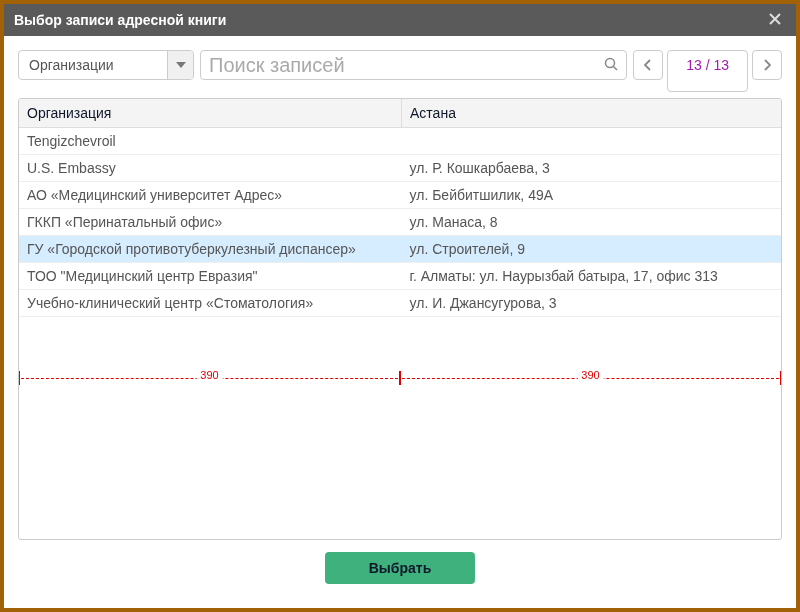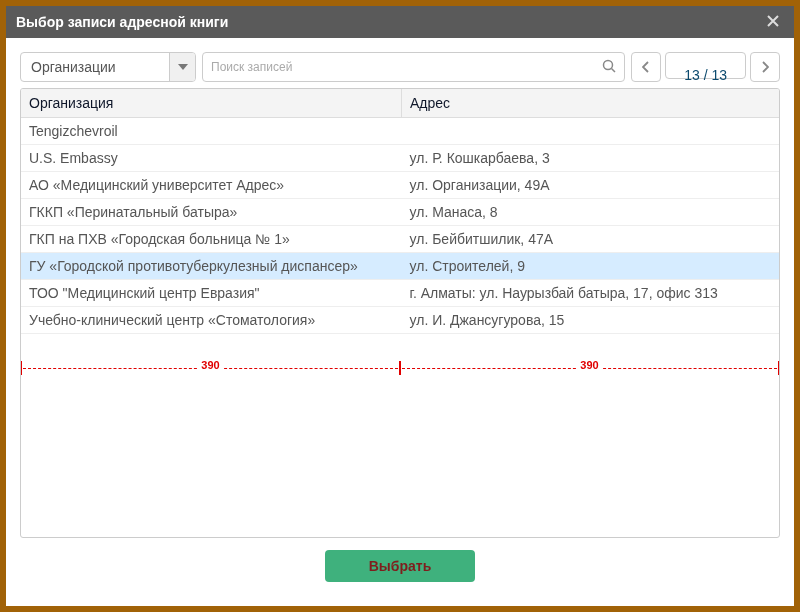--- a/index.html
+++ b/index.html
@@ -8,21 +8,21 @@
     background: #fff;
     width: 800px;
     height: 612px;
     overflow: hidden;
     font-size: 14px;
     color: #555;
   }
   .dialog {
     width: 800px;
     height: 612px;
-    border: 6px solid #a16207;
+    border: 4px solid #a16207;
     display: flex;
     flex-direction: column;
   }
   .titlebar {
     background: #5a5a5a;
     color: #fff;
     height: 32px;
     display: flex;
     align-items: center;
     padding: 0 10px;
@@ -79,21 +79,21 @@
     border-radius: 4px;
     height: 30px;
     align-items: center;
     padding: 0 8px;
     background: #fff;
   }
   .search-wrap input {
     flex: 1;
     border: none;
     outline: none;
-    font-size: 12px;
+    font-size: 20px;
     color: #555;
     background: transparent;
   }
   .search-wrap input::placeholder { color: #aaa; }
   .search-wrap .mag {
     color: #888;
     font-size: 14px;
   }
   .pager {
     display: flex;
@@ -105,26 +105,26 @@
     border: 1px solid #ccc;
     border-radius: 4px;
     display: flex;
     align-items: center;
     justify-content: center;
     color: #888;
     cursor: pointer;
     background: #fff;
   }
   .pg-text {
-    height: 27px;
-    border: 1px solid #ccc;
-    border-radius: 4px;
-    padding: 8px 18px;
+    height: 42px;
+    border: 1px solid #ccc;
+    border-radius: 4px;
+    padding: 0 18px;
     line-height: 28px;
-    color: #0c4a6e;
+    color: #a21caf;
     background: #fff;
   }
   .table-wrap {
     flex: 1;
     border: 1px solid #ccc;
     border-radius: 3px;
     overflow: hidden;
     display: flex;
     flex-direction: column;
     position: relative;
@@ -186,37 +186,36 @@
   .ruler-half.right { left: 50%; width: 50%; }
   .ruler-half .lbl {
     position: absolute;
     top: -2px;
     left: 50%;
     transform: translateX(-50%);
     background: #fff;
     color: #e00000;
     font-size: 11px;
     padding: 0 4px;
-    font-weight: bold;
   }
   .ruler-line {
     position: absolute;
     top: 7px;
     left: 1px;
     right: 1px;
     border-top: 1px dashed #e00000;
   }
   .footer {
     padding: 12px 0 14px 0;
     display: flex;
     justify-content: center;
   }
   .primary-btn {
     background: #3fb17d;
-    color: #7f1d1d;
+    color: #0f172a;
     border: none;
     border-radius: 4px;
     height: 32px;
     padding: 0 28px;
     font-weight: bold;
     font-size: 14px;
     cursor: pointer;
     min-width: 150px;
   }
 </style>
@@ -269,55 +268,51 @@
 
     <div class="table-wrap">
       <table>
         <colgroup>
             <col style="width:50.2%">
             <col style="width:49.8%">
           </colgroup>
         <thead>
           <tr>
             <th>Организация</th>
-            <th>Адрес</th>
+            <th>Астана</th>
           </tr>
         </thead>
         <tbody id="tbody">
             <tr>
               <td>Tengizchevroil</td>
               <td></td>
             </tr>
             <tr>
               <td>U.S. Embassy</td>
               <td>ул. Р. Кошкарбаева, 3</td>
             </tr>
             <tr>
               <td>АО «Медицинский университет Адрес»</td>
-              <td>ул. Организации, 49А</td>
-            </tr>
-            <tr>
-              <td>ГККП «Перинатальный батыра»</td>
+              <td>ул. Бейбитшилик, 49А</td>
+            </tr>
+            <tr>
+              <td>ГККП «Перинатальный офис»</td>
               <td>ул. Манаса, 8</td>
-            </tr>
-            <tr>
-              <td>ГКП на ПХВ «Городская больница № 1»</td>
-              <td>ул. Бейбитшилик, 47А</td>
             </tr>
             <tr class="selected">
               <td>ГУ «Городской противотуберкулезный диспансер»</td>
               <td>ул. Строителей, 9</td>
             </tr>
             <tr>
               <td>ТОО "Медицинский центр Евразия"</td>
               <td>г. Алматы: ул. Наурызбай батыра, 17, офис 313</td>
             </tr>
             <tr>
               <td>Учебно-клинический центр «Стоматология»</td>
-              <td>ул. И. Джансугурова, 15</td>
+              <td>ул. И. Джансугурова, 3</td>
             </tr>
           </tbody>
       </table>
 
       <div class="ruler">
         <div class="ruler-half left">
           <div class="ruler-line"></div>
           <span class="lbl">390</span>
         </div>
         <div class="ruler-half right">

